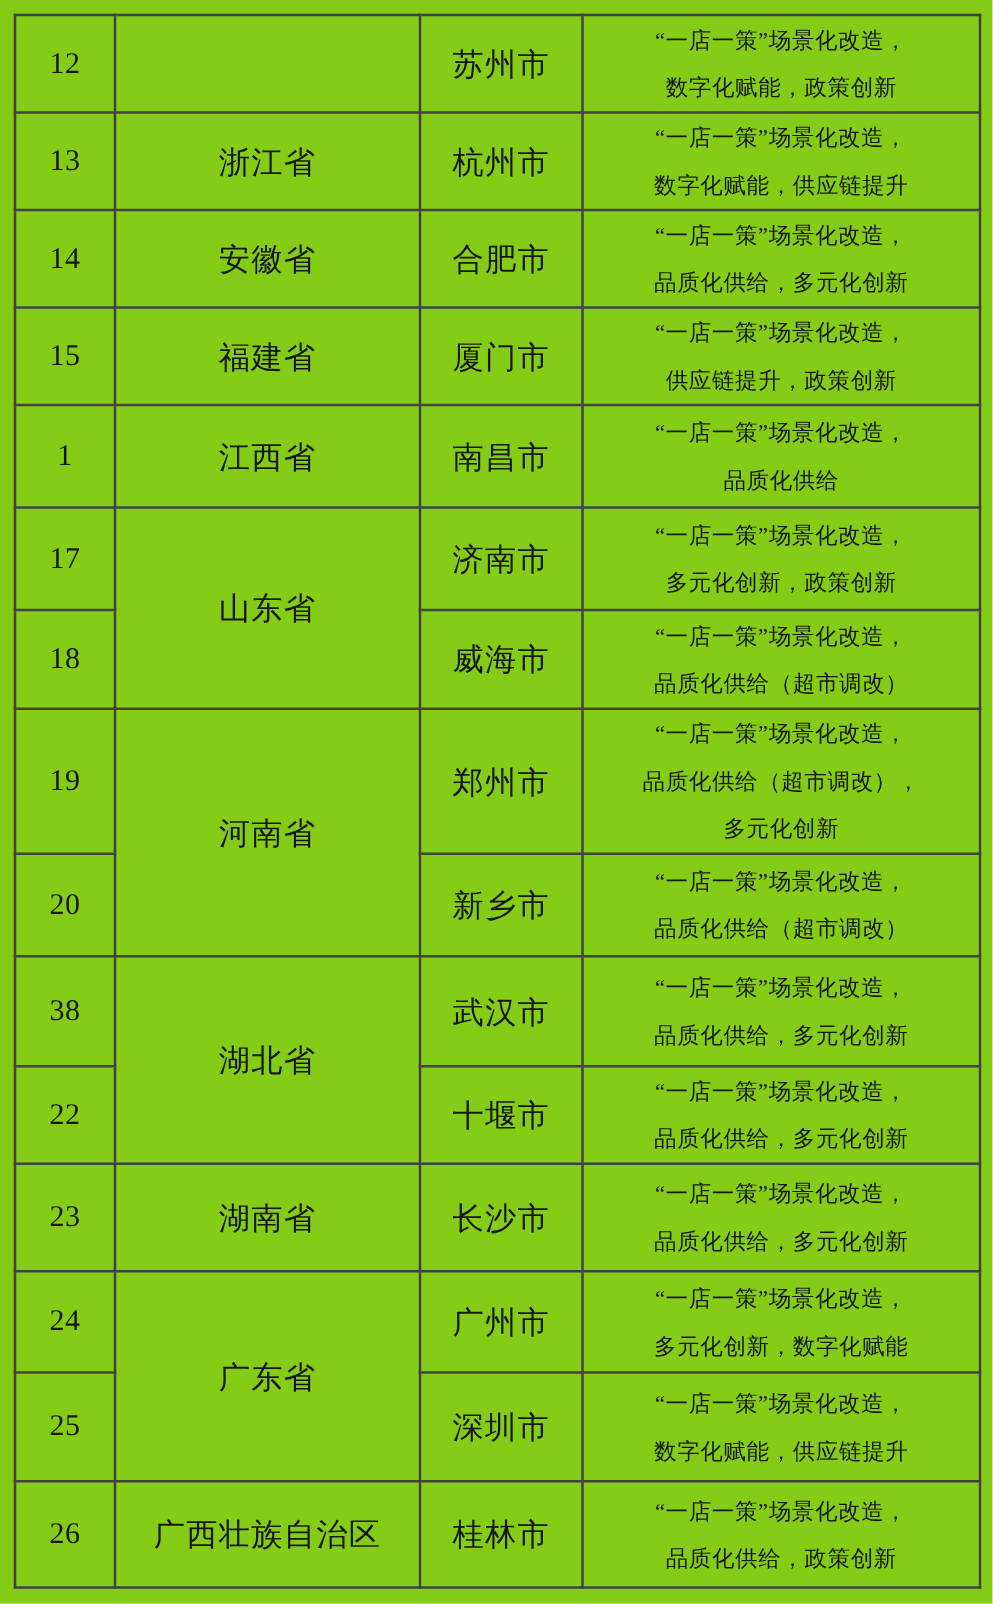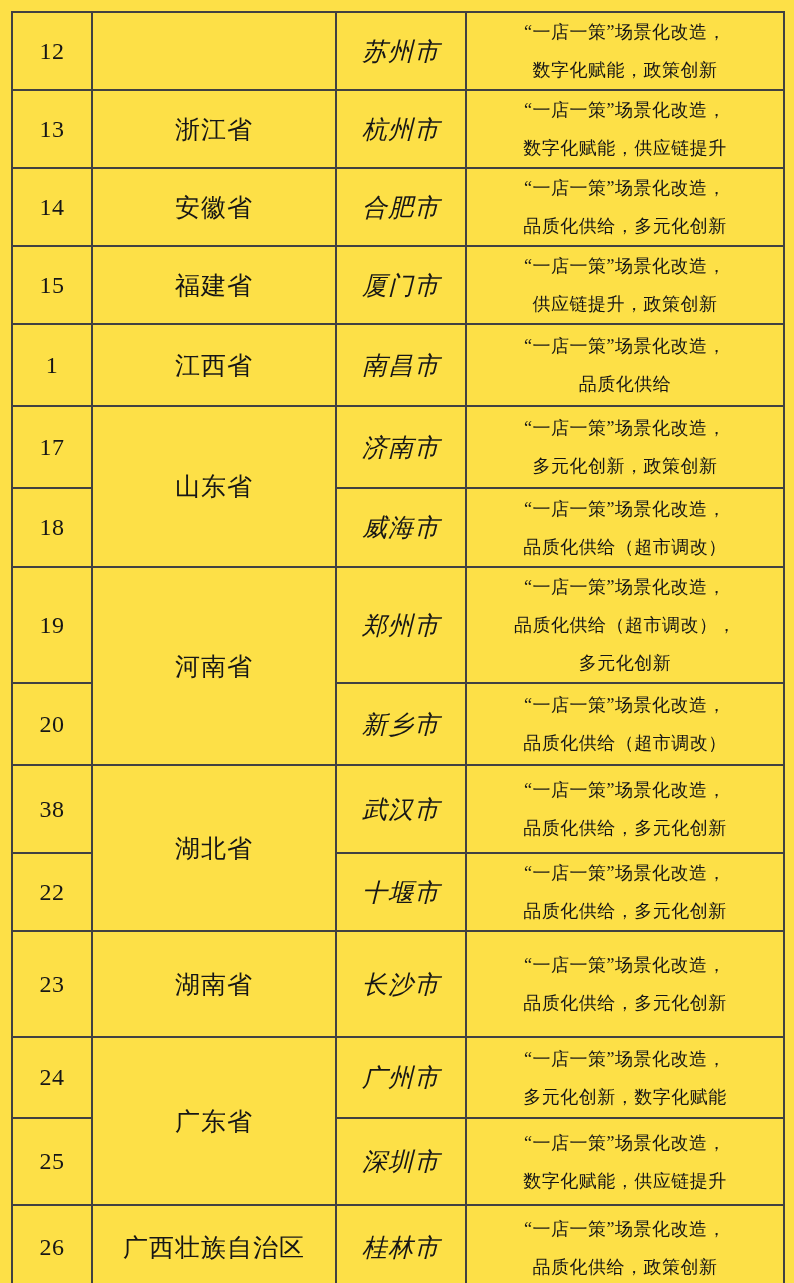--- a/index.html
+++ b/index.html
@@ -9,21 +9,21 @@
     width: 794px;
     height: 1283px;
     overflow: hidden;
     font-family: "Liberation Serif", "DejaVu Serif", serif;
     color: #161616;
   }
   .page {
     position: relative;
     width: 794px;
     height: 1283px;
-    background: #fde047;
+    background: #84cc16;
   }
   table.policy-table {
     position: absolute;
     left: 11px;
     top: 11px;
     border-collapse: collapse;
     table-layout: fixed;
     width: 772px;
   }
   col.c-num  { width: 80px; }
@@ -41,21 +41,20 @@
     font-size: 24px;
     letter-spacing: 0.5px;
   }
   td.prov {
     font-size: 25px;
     letter-spacing: 1px;
   }
   td.city {
     font-size: 25px;
     letter-spacing: 1px;
-    font-style: italic;
   }
   td.desc {
     font-size: 18px;
     line-height: 38px;
     white-space: pre-line;
     letter-spacing: 0.5px;
   }
 </style>
 </head>
 <body>
@@ -137,21 +136,21 @@
         <td class="city">武汉市</td>
         <td class="desc">“一店一策”场景化改造，
 品质化供给，多元化创新</td>
       </tr>
       <tr style="height:74px">
         <td class="num">22</td>
         <td class="city">十堰市</td>
         <td class="desc">“一店一策”场景化改造，
 品质化供给，多元化创新</td>
       </tr>
-      <tr style="height:106px">
+      <tr style="height:86px">
         <td class="num">23</td>
         <td class="prov">湖南省</td>
         <td class="city">长沙市</td>
         <td class="desc">“一店一策”场景化改造，
 品质化供给，多元化创新</td>
       </tr>
       <tr style="height:81px">
         <td class="num">24</td>
         <td class="prov" rowspan="2">广东省</td>
         <td class="city">广州市</td>

